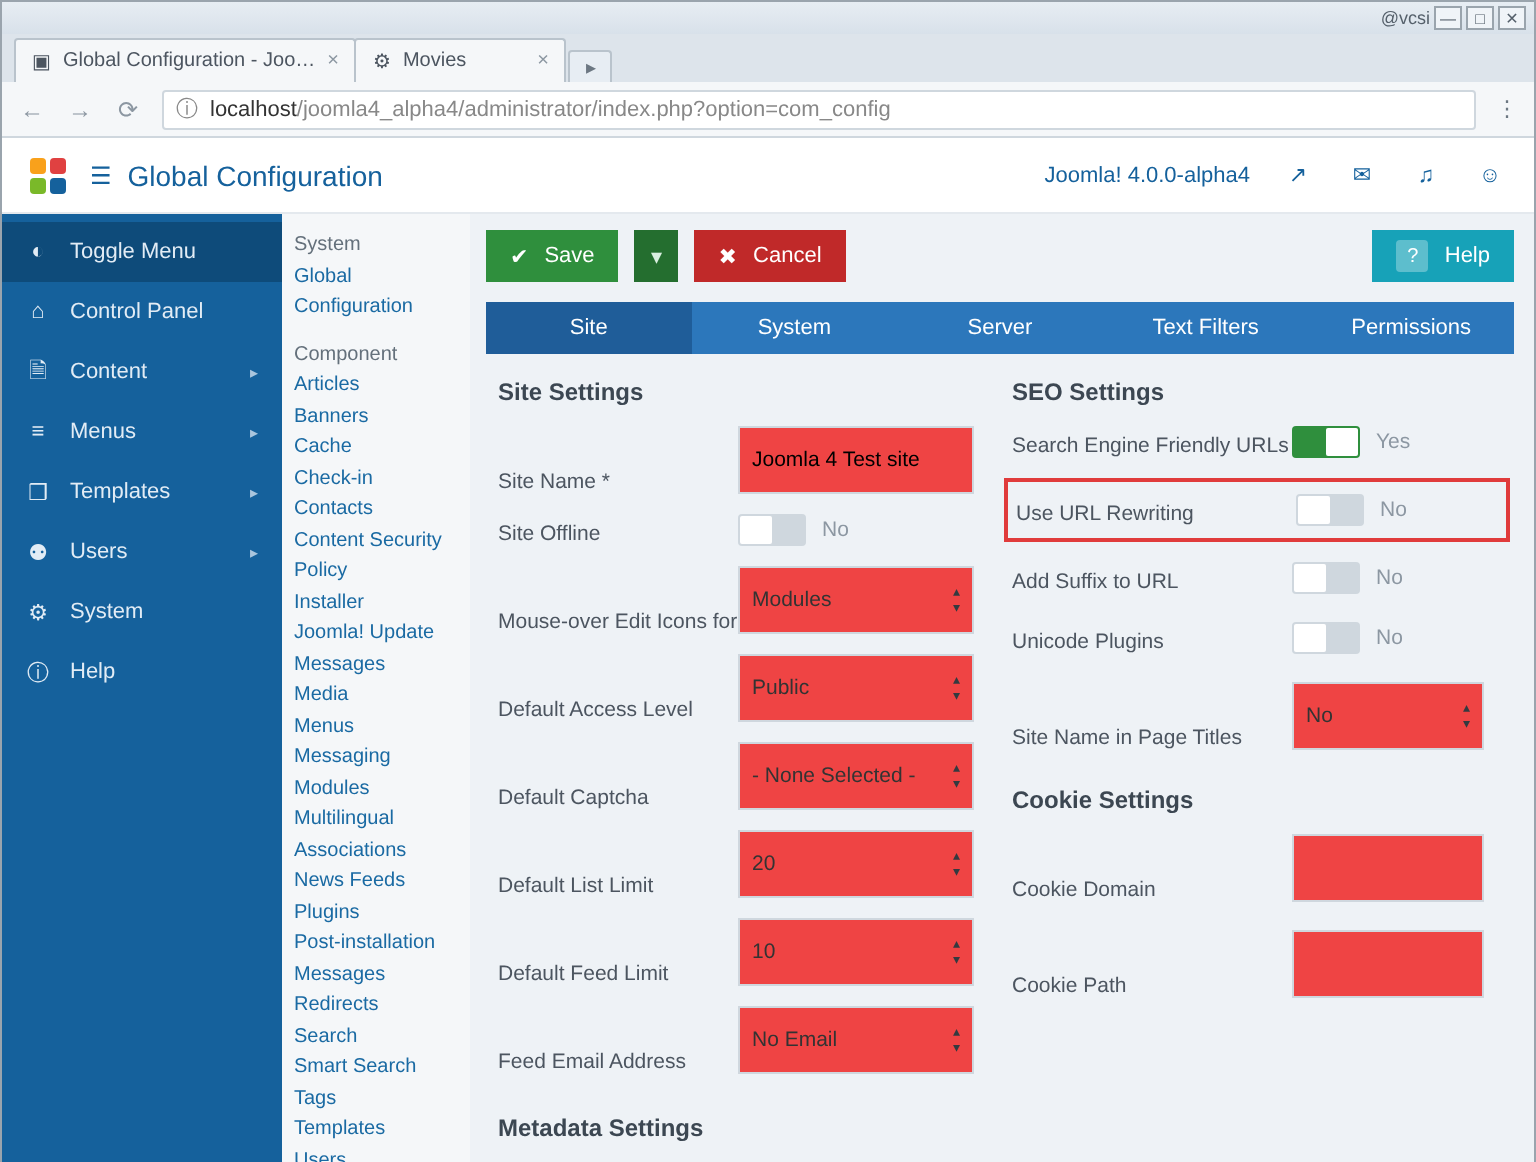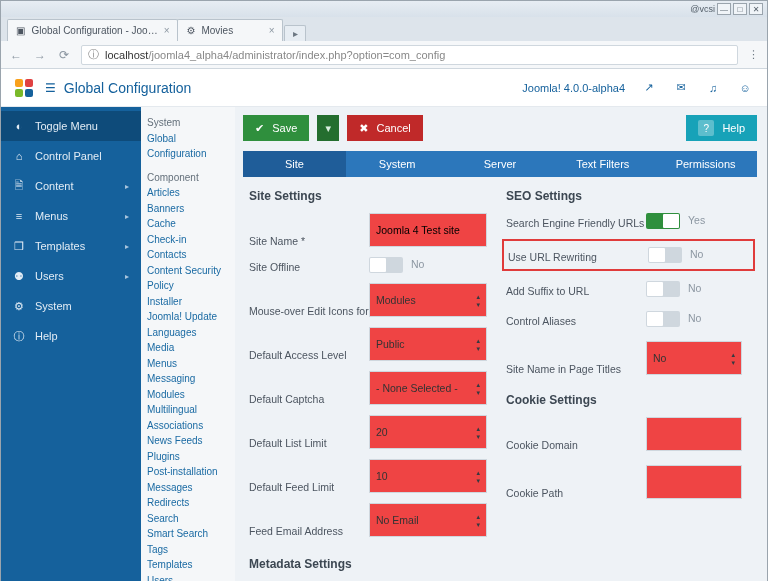--- a/index.html
+++ b/index.html
@@ -174,21 +174,21 @@
         <div class="head" style="margin-top:8px">Component</div>
         <div id="subnav-list">
             <a>Articles</a>
             <a>Banners</a>
             <a>Cache</a>
             <a>Check-in</a>
             <a>Contacts</a>
             <a>Content Security Policy</a>
             <a>Installer</a>
             <a>Joomla! Update</a>
-            <a>Languages</a>
+            <a>Messages</a>
             <a>Media</a>
             <a>Menus</a>
             <a>Messaging</a>
             <a>Modules</a>
             <a>Multilingual Associations</a>
             <a>News Feeds</a>
             <a>Plugins</a>
             <a>Post-installation Messages</a>
             <a>Redirects</a>
             <a>Search</a>
@@ -324,21 +324,21 @@
               </div>
             <div class="frow highlight">
                 <div class="flab" style="flex:0 0 140px">Use URL Rewriting</div>
                 <div><span class="toggle"></span><span class="tstate">No</span></div>
               </div>
             <div class="frow">
                 <div class="flab" style="flex:0 0 140px">Add Suffix to URL</div>
                 <div><span class="toggle"></span><span class="tstate">No</span></div>
               </div>
             <div class="frow">
-                <div class="flab" style="flex:0 0 140px">Control Aliases</div>
+                <div class="flab" style="flex:0 0 140px">Unicode Plugins</div>
                 <div><span class="toggle"></span><span class="tstate">No</span></div>
               </div>
             <div class="frow">
                 <div class="flab" style="flex:0 0 140px">Site Name in Page Titles</div>
                 <div class="fctl" style="flex:0 0 96px">
                   <div class="selectlike">
                     <span>No</span>
                     <span class="dd">
                       <span>▴</span>
                       <span>▾</span>

